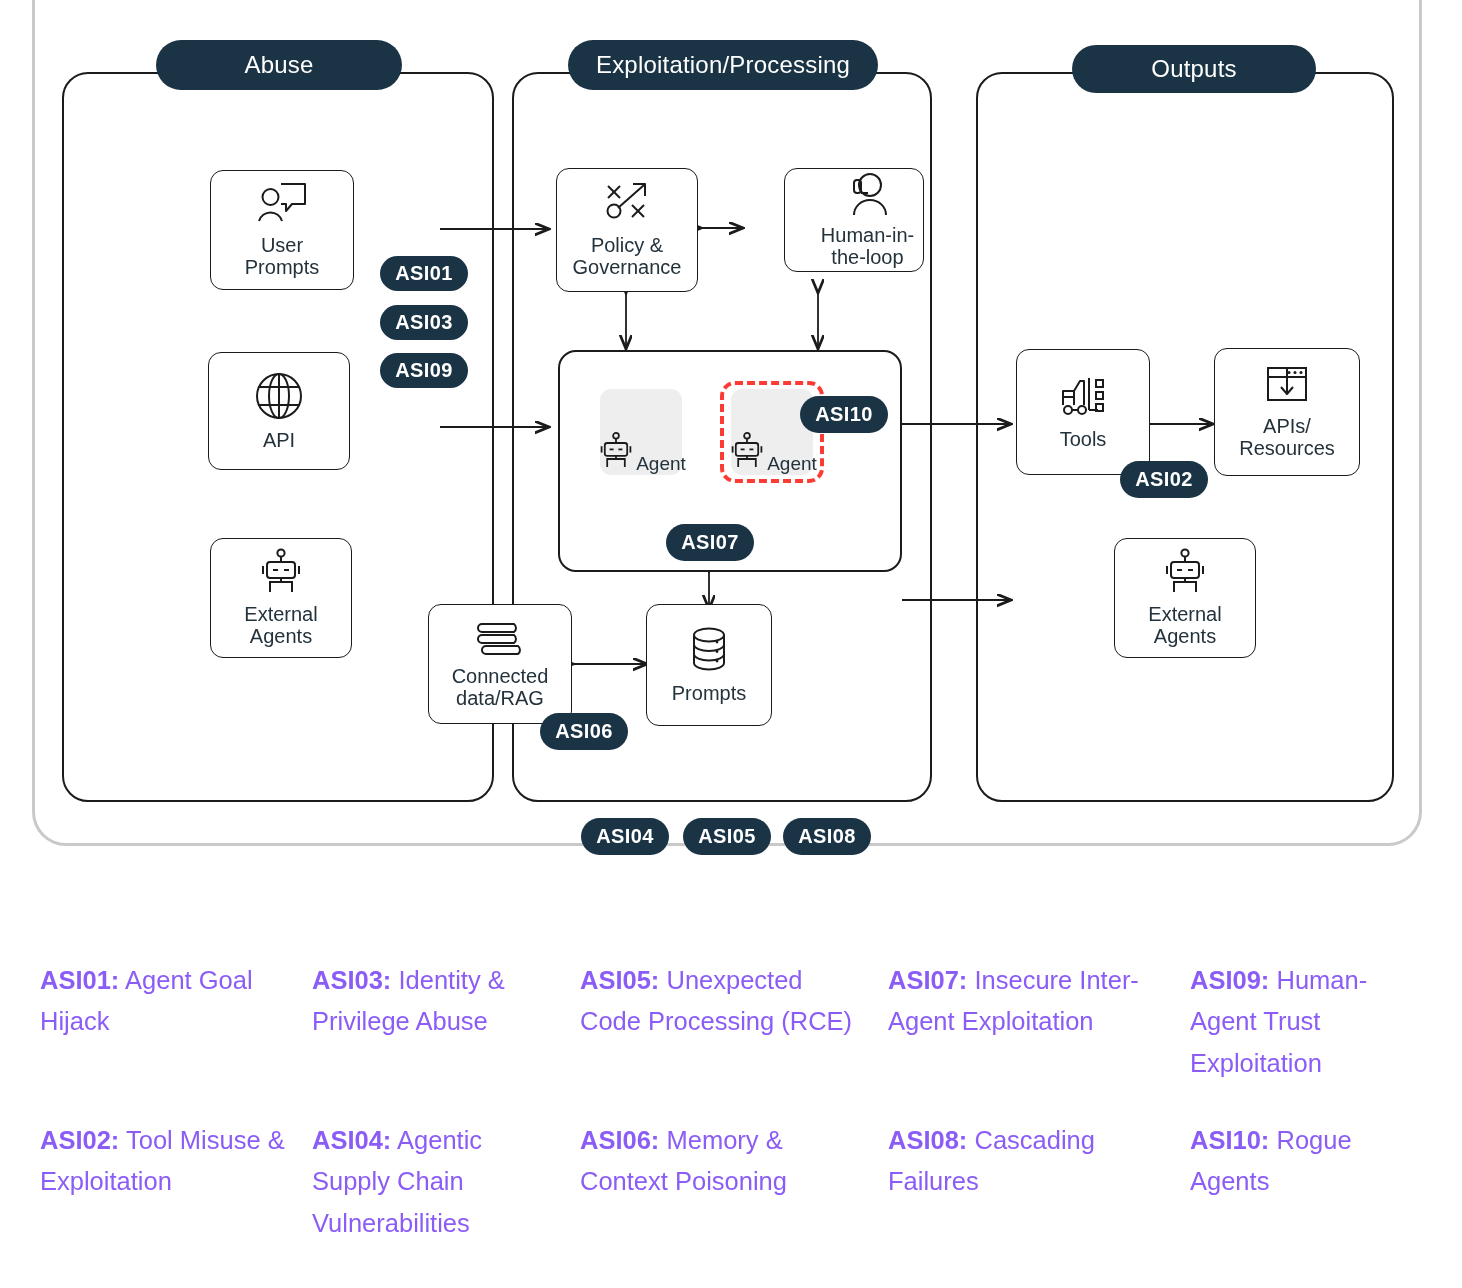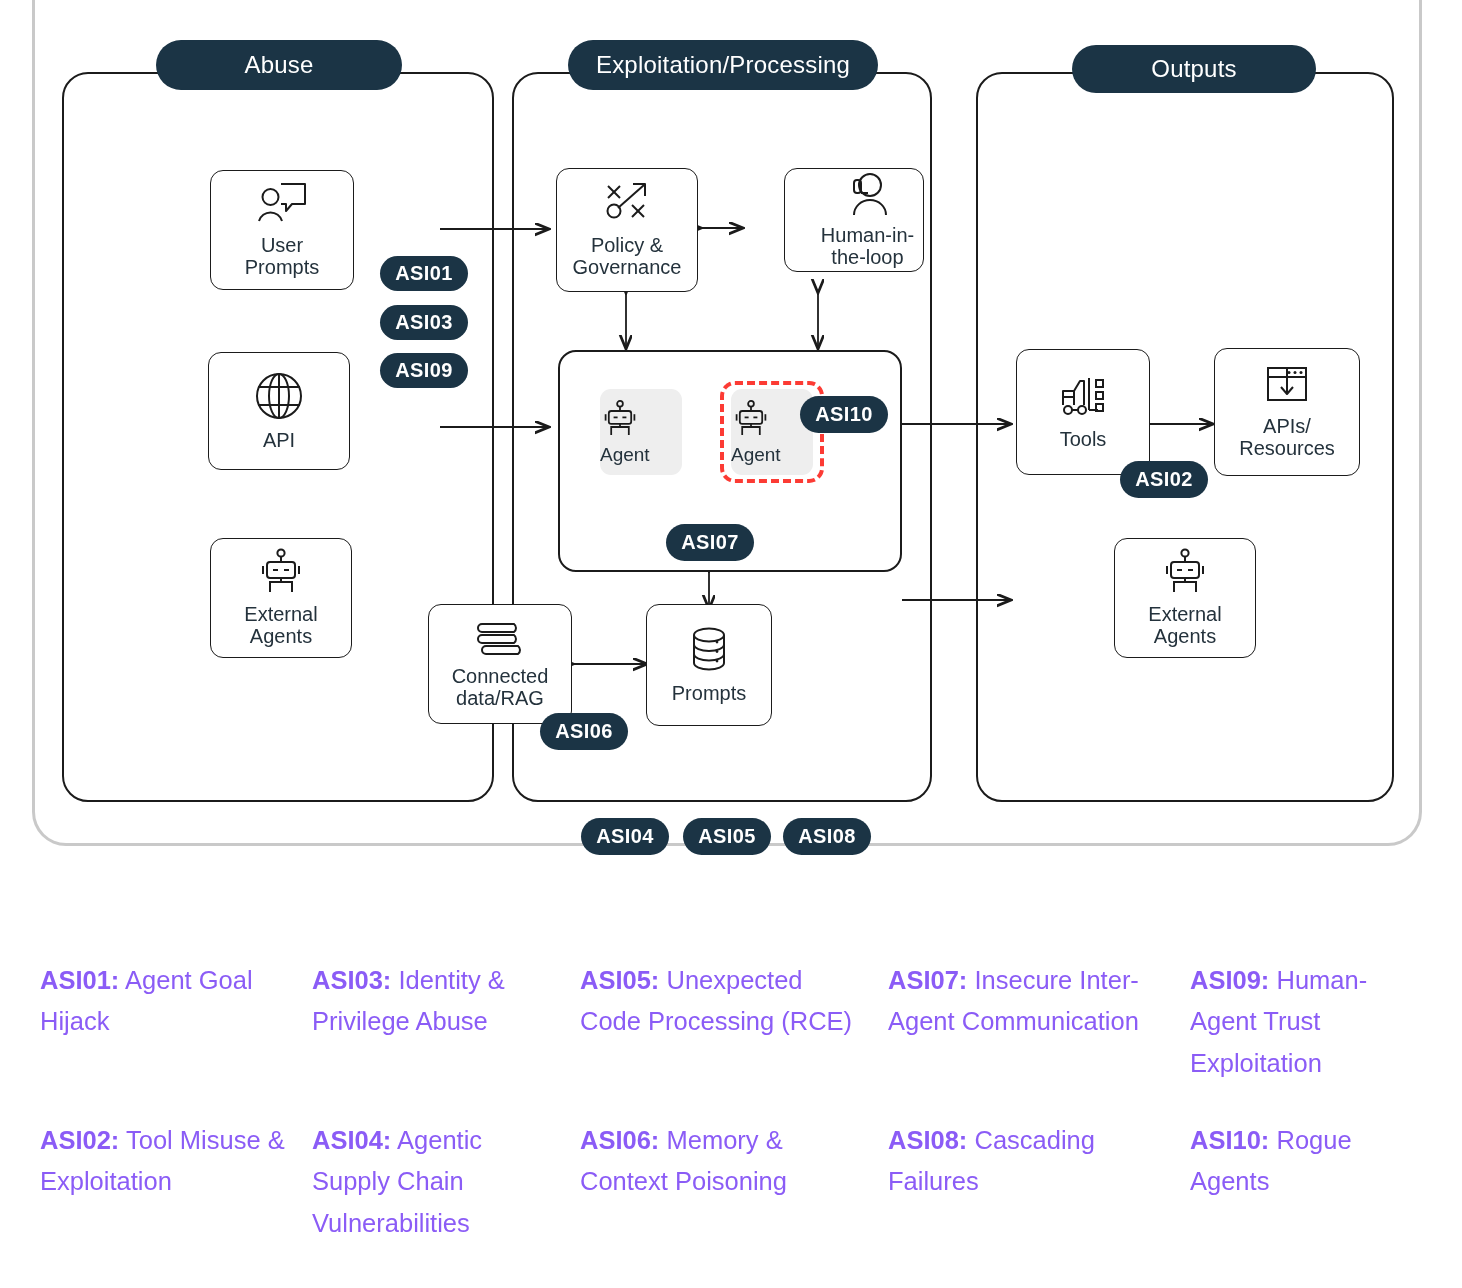--- a/index.html
+++ b/index.html
@@ -76,22 +76,22 @@
     border: 2px solid #1b1b1b;
     border-radius: 18px;
     background: #ffffff;
     z-index: 3;
   }
   .agent-chip {
     position: absolute;
     background: #eeeeee;
     border-radius: 11px;
     display: flex;
-    flex-direction: column;
-    align-items: flex-start;
+    flex-direction: row;
+    align-items: flex-end;
     justify-content: center;
     z-index: 5;
   }
   .agent-chip .lbl {
     font-size: 19px;
     color: #24323c;
     margin-top: 1px;
   }
   .rogue-ring {
     position: absolute;
@@ -400,21 +400,21 @@
     <div class="legend-cell">
       <span class="k">ASI01:</span><span> Agent Goal Hijack</span>
     </div>
     <div class="legend-cell">
       <span class="k">ASI03:</span><span> Identity &amp; Privilege Abuse</span>
     </div>
     <div class="legend-cell">
       <span class="k">ASI05:</span><span> Unexpected Code Processing (RCE)</span>
     </div>
     <div class="legend-cell">
-      <span class="k">ASI07:</span><span> Insecure Inter-Agent Communication</span>
+      <span class="k">ASI07:</span><span> Insecure Inter-Agent Exploitation</span>
     </div>
     <div class="legend-cell">
       <span class="k">ASI09:</span><span> Human-Agent Trust Exploitation</span>
     </div>
 
     <div class="legend-cell">
       <span class="k">ASI02:</span><span> Tool Misuse &amp; Exploitation</span>
     </div>
     <div class="legend-cell">
       <span class="k">ASI04:</span><span> Agentic Supply Chain Vulnerabilities</span>

